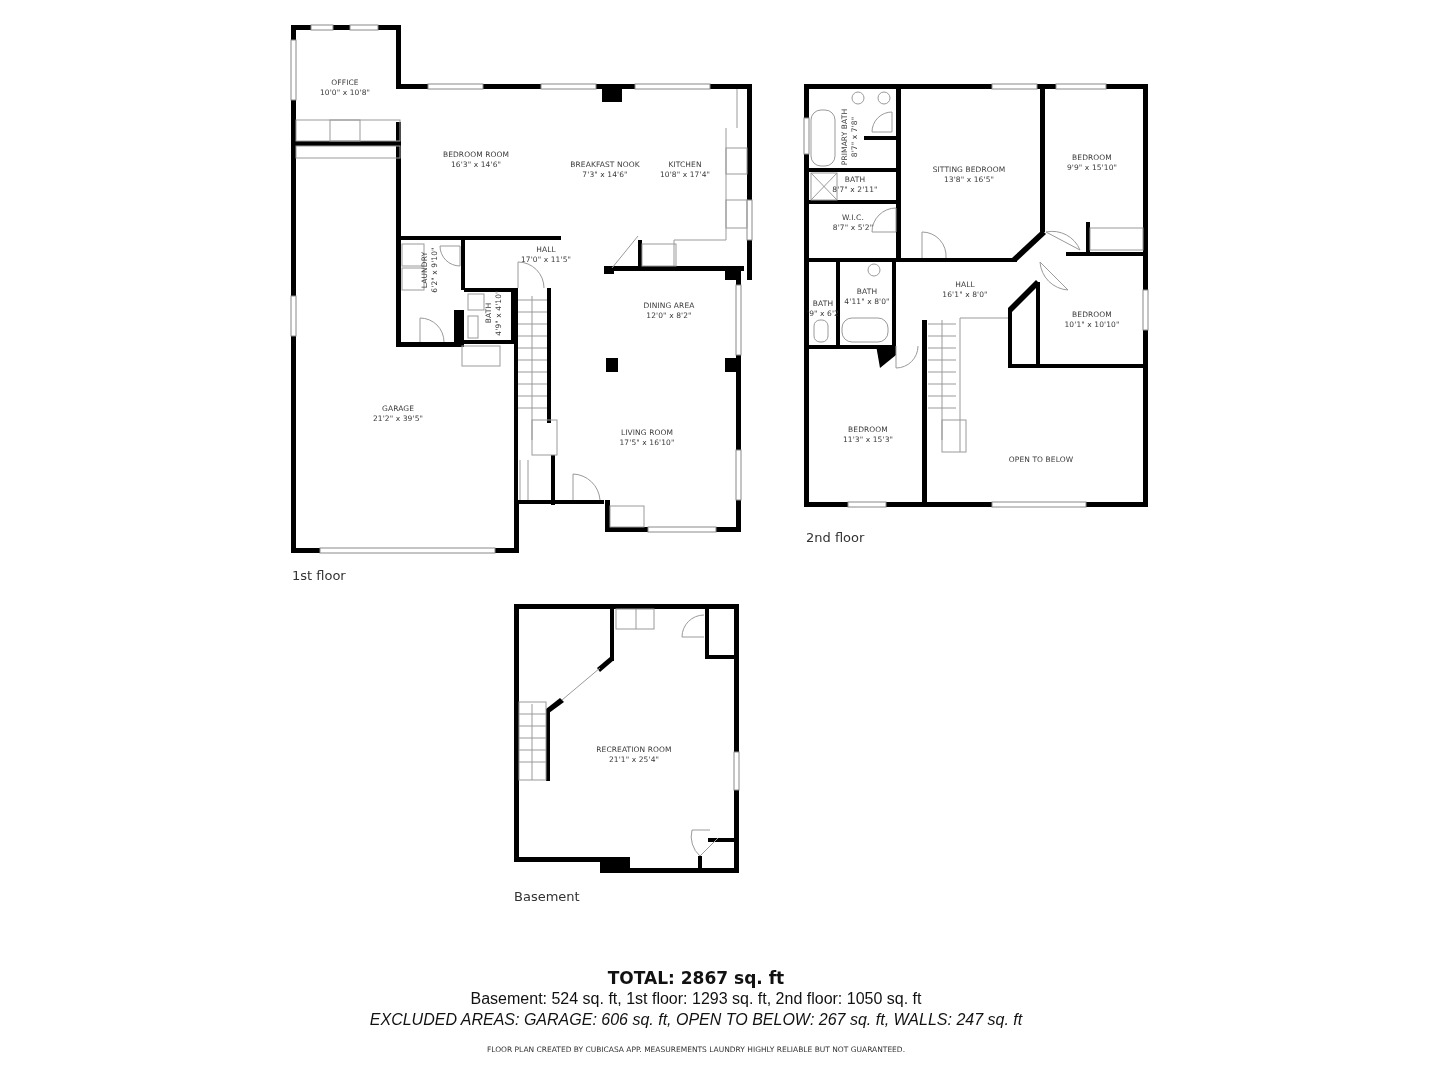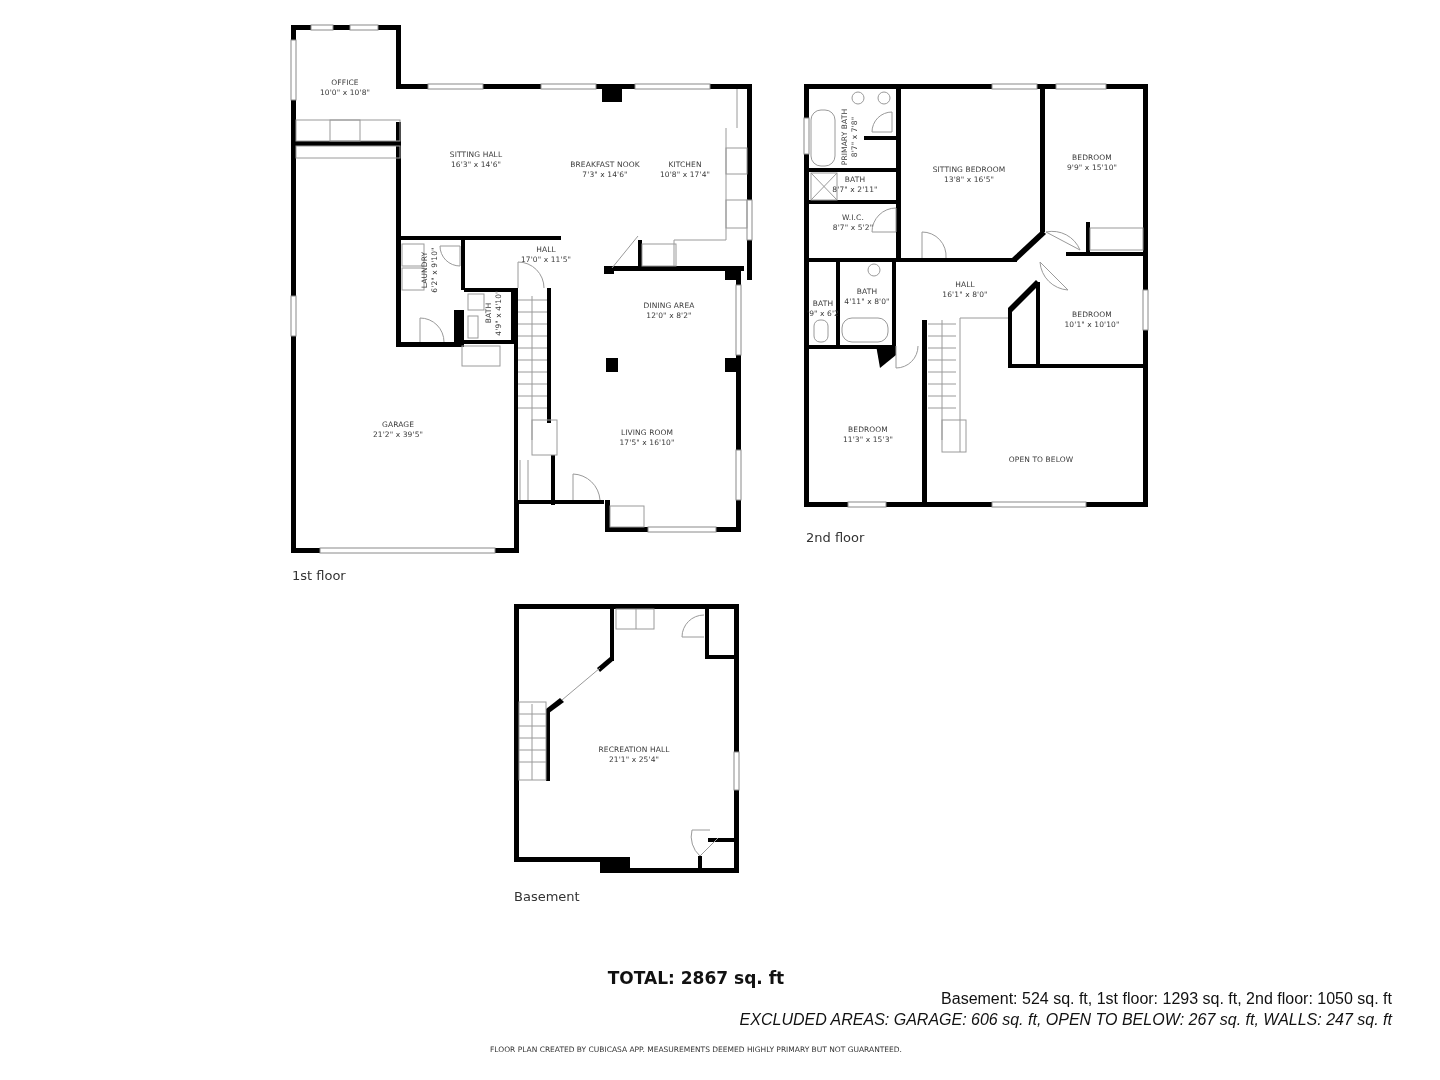--- a/index.html
+++ b/index.html
@@ -6,21 +6,21 @@
   body { width: 1440px; height: 1080px; position: relative; overflow: hidden; font-family: "DejaVu Sans", sans-serif; color: #2b2b2b; }
   svg.plan { position: absolute; left: 0; top: 0; }
   .wall { fill: #000; }
   .thin { stroke: #9a9a9a; stroke-width: 1; fill: none; }
   .win { fill: #fff; stroke: #8a8a8a; stroke-width: 1; }
   .room { position: absolute; text-align: center; font-size: 7.5px; line-height: 10px; color: #3a3a3a; letter-spacing: 0.1px; white-space: nowrap; transform: translateX(-50%); }
   .room.vert { transform: translate(-50%,-50%) rotate(-90deg); }
   .floor-label { position: absolute; font-size: 13px; color: #333; }
   .summary { position: absolute; left: 0; width: 1392px; text-align: center; color: #111; }
   .sum-total { top: 968px; font-size: 17px; font-weight: bold; font-family: "DejaVu Sans", sans-serif; }
-  .sum-line { font-size: 16px; font-family: "Liberation Sans", sans-serif; text-align: right; }
+  .sum-line { font-size: 16px; font-family: "Liberation Sans", sans-serif; }
   .sum-l1 { top: 990px; }
   .sum-l2 { top: 1011px; font-style: italic; }
   .sum-note { top: 1045px; font-size: 7.5px; font-family: "DejaVu Sans", sans-serif; color: #333; }
 </style>
 </head>
 <body>
 
 <svg class="plan" width="1440" height="1080" viewBox="0 0 1440 1080">
 
   <g>
@@ -224,21 +224,21 @@
     <path class="thin" d="M700 856 L718 838 M700 856 A26 26 0 0 1 692 830 L710 830"></path>
   </g>
 </svg>
 
 <div>
   <div class="room" style="left:345px;top:78px">
     <div>OFFICE</div>
     <div>10'0" x 10'8"</div>
   </div>
   <div class="room" style="left:476px;top:150px">
-    <div>SITTING HALL</div>
+    <div>BEDROOM ROOM</div>
     <div>16'3" x 14'6"</div>
   </div>
   <div class="room" style="left:605px;top:160px">
     <div>BREAKFAST NOOK</div>
     <div>7'3" x 14'6"</div>
   </div>
   <div class="room" style="left:685px;top:160px">
     <div>KITCHEN</div>
     <div>10'8" x 17'4"</div>
   </div>
@@ -251,21 +251,21 @@
     <div>6'2" x 9'10"</div>
   </div>
   <div class="room vert" style="left:494px;top:313px">
     <div>BATH</div>
     <div>4'9" x 4'10"</div>
   </div>
   <div class="room" style="left:669px;top:301px">
     <div>DINING AREA</div>
     <div>12'0" x 8'2"</div>
   </div>
-  <div class="room" style="left:398px;top:420px">
+  <div class="room" style="left:398px;top:404px">
     <div>GARAGE</div>
     <div>21'2" x 39'5"</div>
   </div>
   <div class="room" style="left:647px;top:428px">
     <div>LIVING ROOM</div>
     <div>17'5" x 16'10"</div>
   </div>
   <div class="floor-label" style="left:292px;top:568px">1st floor</div>
 </div>
 
@@ -311,22 +311,22 @@
     <div>11'3" x 15'3"</div>
   </div>
   <div class="room" style="left:1041px;top:455px">
     <div>OPEN TO BELOW</div>
   </div>
   <div class="floor-label" style="left:806px;top:530px">2nd floor</div>
 </div>
 
 <div>
   <div class="room" style="left:634px;top:745px">
-    <div>RECREATION HALL</div>
+    <div>RECREATION ROOM</div>
     <div>21'1" x 25'4"</div>
   </div>
   <div class="floor-label" style="left:514px;top:889px">Basement</div>
 </div>
 
 <div class="summary sum-total">TOTAL: 2867 sq. ft</div>
 <div class="summary sum-line sum-l1">Basement: 524 sq. ft, 1st floor: 1293 sq. ft, 2nd floor: 1050 sq. ft</div>
 <div class="summary sum-line sum-l2">EXCLUDED AREAS: GARAGE: 606 sq. ft, OPEN TO BELOW: 267 sq. ft, WALLS: 247 sq. ft</div>
-<div class="summary sum-note">FLOOR PLAN CREATED BY CUBICASA APP. MEASUREMENTS DEEMED HIGHLY PRIMARY BUT NOT GUARANTEED.</div>
+<div class="summary sum-note">FLOOR PLAN CREATED BY CUBICASA APP. MEASUREMENTS LAUNDRY HIGHLY RELIABLE BUT NOT GUARANTEED.</div>
 
 </body></html>

